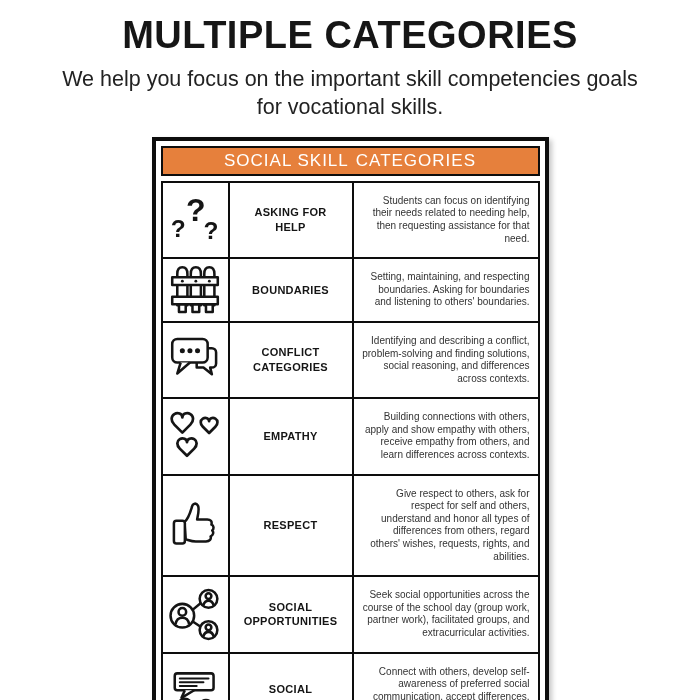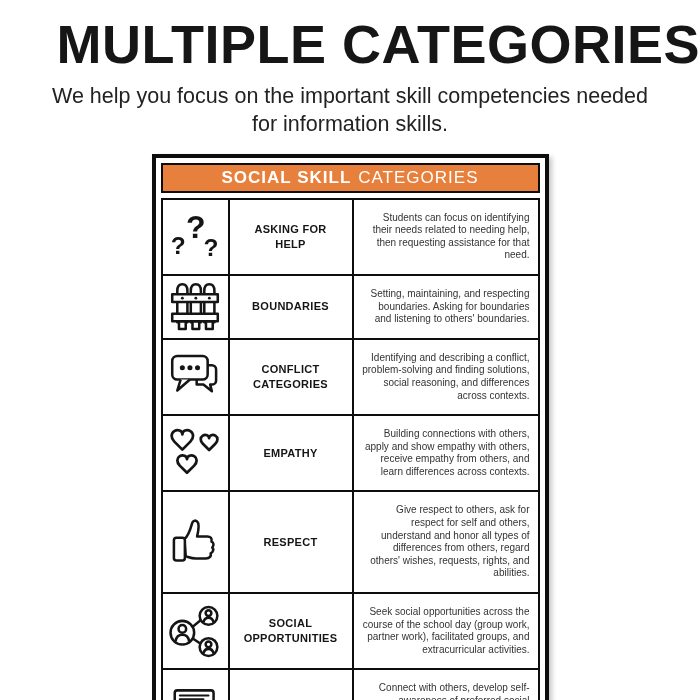--- a/index.html
+++ b/index.html
@@ -2,22 +2,22 @@
 <html><head>
 <meta charset="utf-8">
 <style>
   * { margin: 0; padding: 0; box-sizing: border-box; }
   html, body { width: 700px; height: 700px; background: #ffffff; overflow: hidden; }
   body { font-family: "Liberation Sans", sans-serif; color: #151515; }
 
   .page { width: 700px; height: 700px; padding-top: 16px; }
 
   .page-title {
-    text-align: right;
-    font-size: 54px;
+    text-align: center;
+    font-size: 38px;
     font-weight: 800;
     letter-spacing: 0.5px;
     color: #161616;
     line-height: 1.05;
   }
 
   .page-subtitle {
     text-align: center;
     font-size: 21.5px;
     color: #222222;
@@ -40,21 +40,21 @@
     background: var(--accent, #e6803c);
     color: #ffffff;
     text-align: center;
     height: 30px;
     display: flex;
     align-items: center;
     justify-content: center;
     font-size: 17px;
     letter-spacing: 1px;
   }
-  .hdr-bold { font-weight: 700; }
+  .hdr-bold { font-weight: 400; }
   .hdr-reg  { font-weight: 400; margin-left: 7px; }
 
   .table {
     margin-top: 5px;
     border: 2px solid #0d0d0d;
   }
 
   .row {
     display: grid;
     grid-template-columns: 67px 124px 1fr;
@@ -94,21 +94,21 @@
     padding: 3px 1px 2px 1px;
     text-align: left;
   }
 </style>
 </head>
 <body>
 
 <div class="page">
 
   <h1 class="page-title">MULTIPLE CATEGORIES</h1>
-  <p class="page-subtitle">We help you focus on the important skill competencies needed for information skills.</p>
+  <p class="page-subtitle">We help you focus on the important skill competencies goals for vocational skills.</p>
 
   <div class="card">
 
     <div class="card-header" style="background: rgb(230, 128, 60);">
       <span class="hdr-bold">SOCIAL SKILL</span>
       <span class="hdr-reg">CATEGORIES</span>
     </div>
 
     <div class="table">
 

